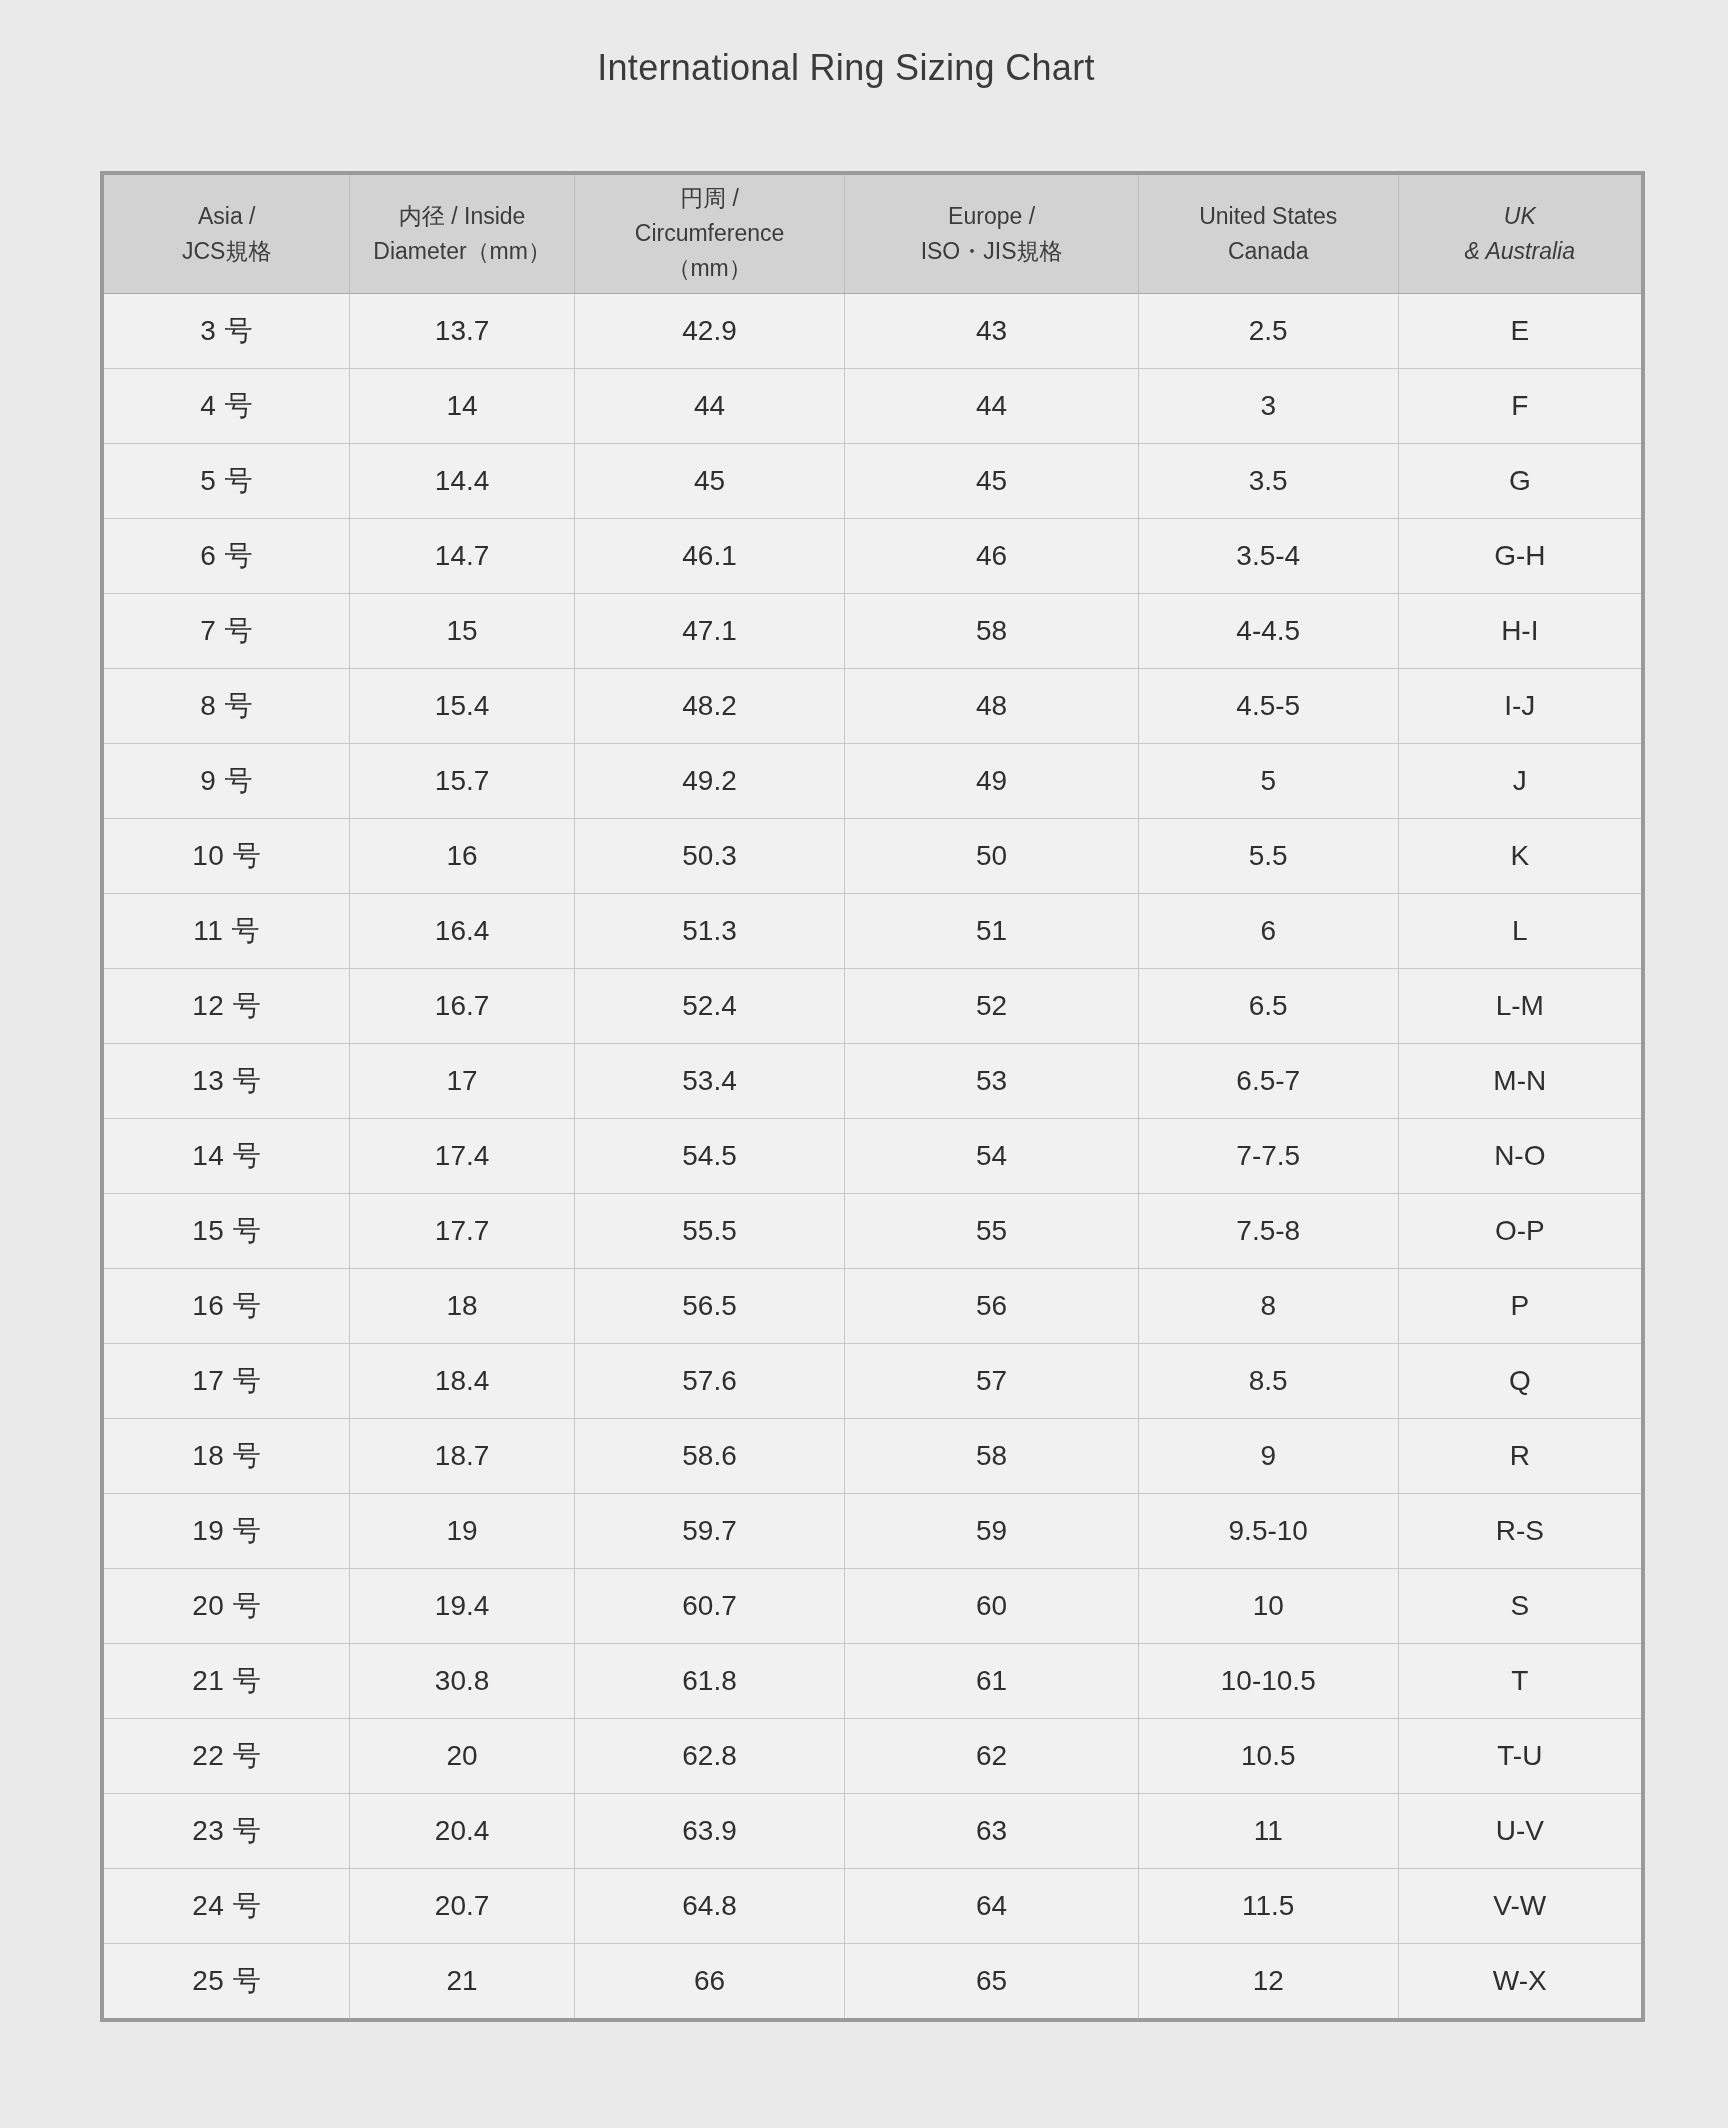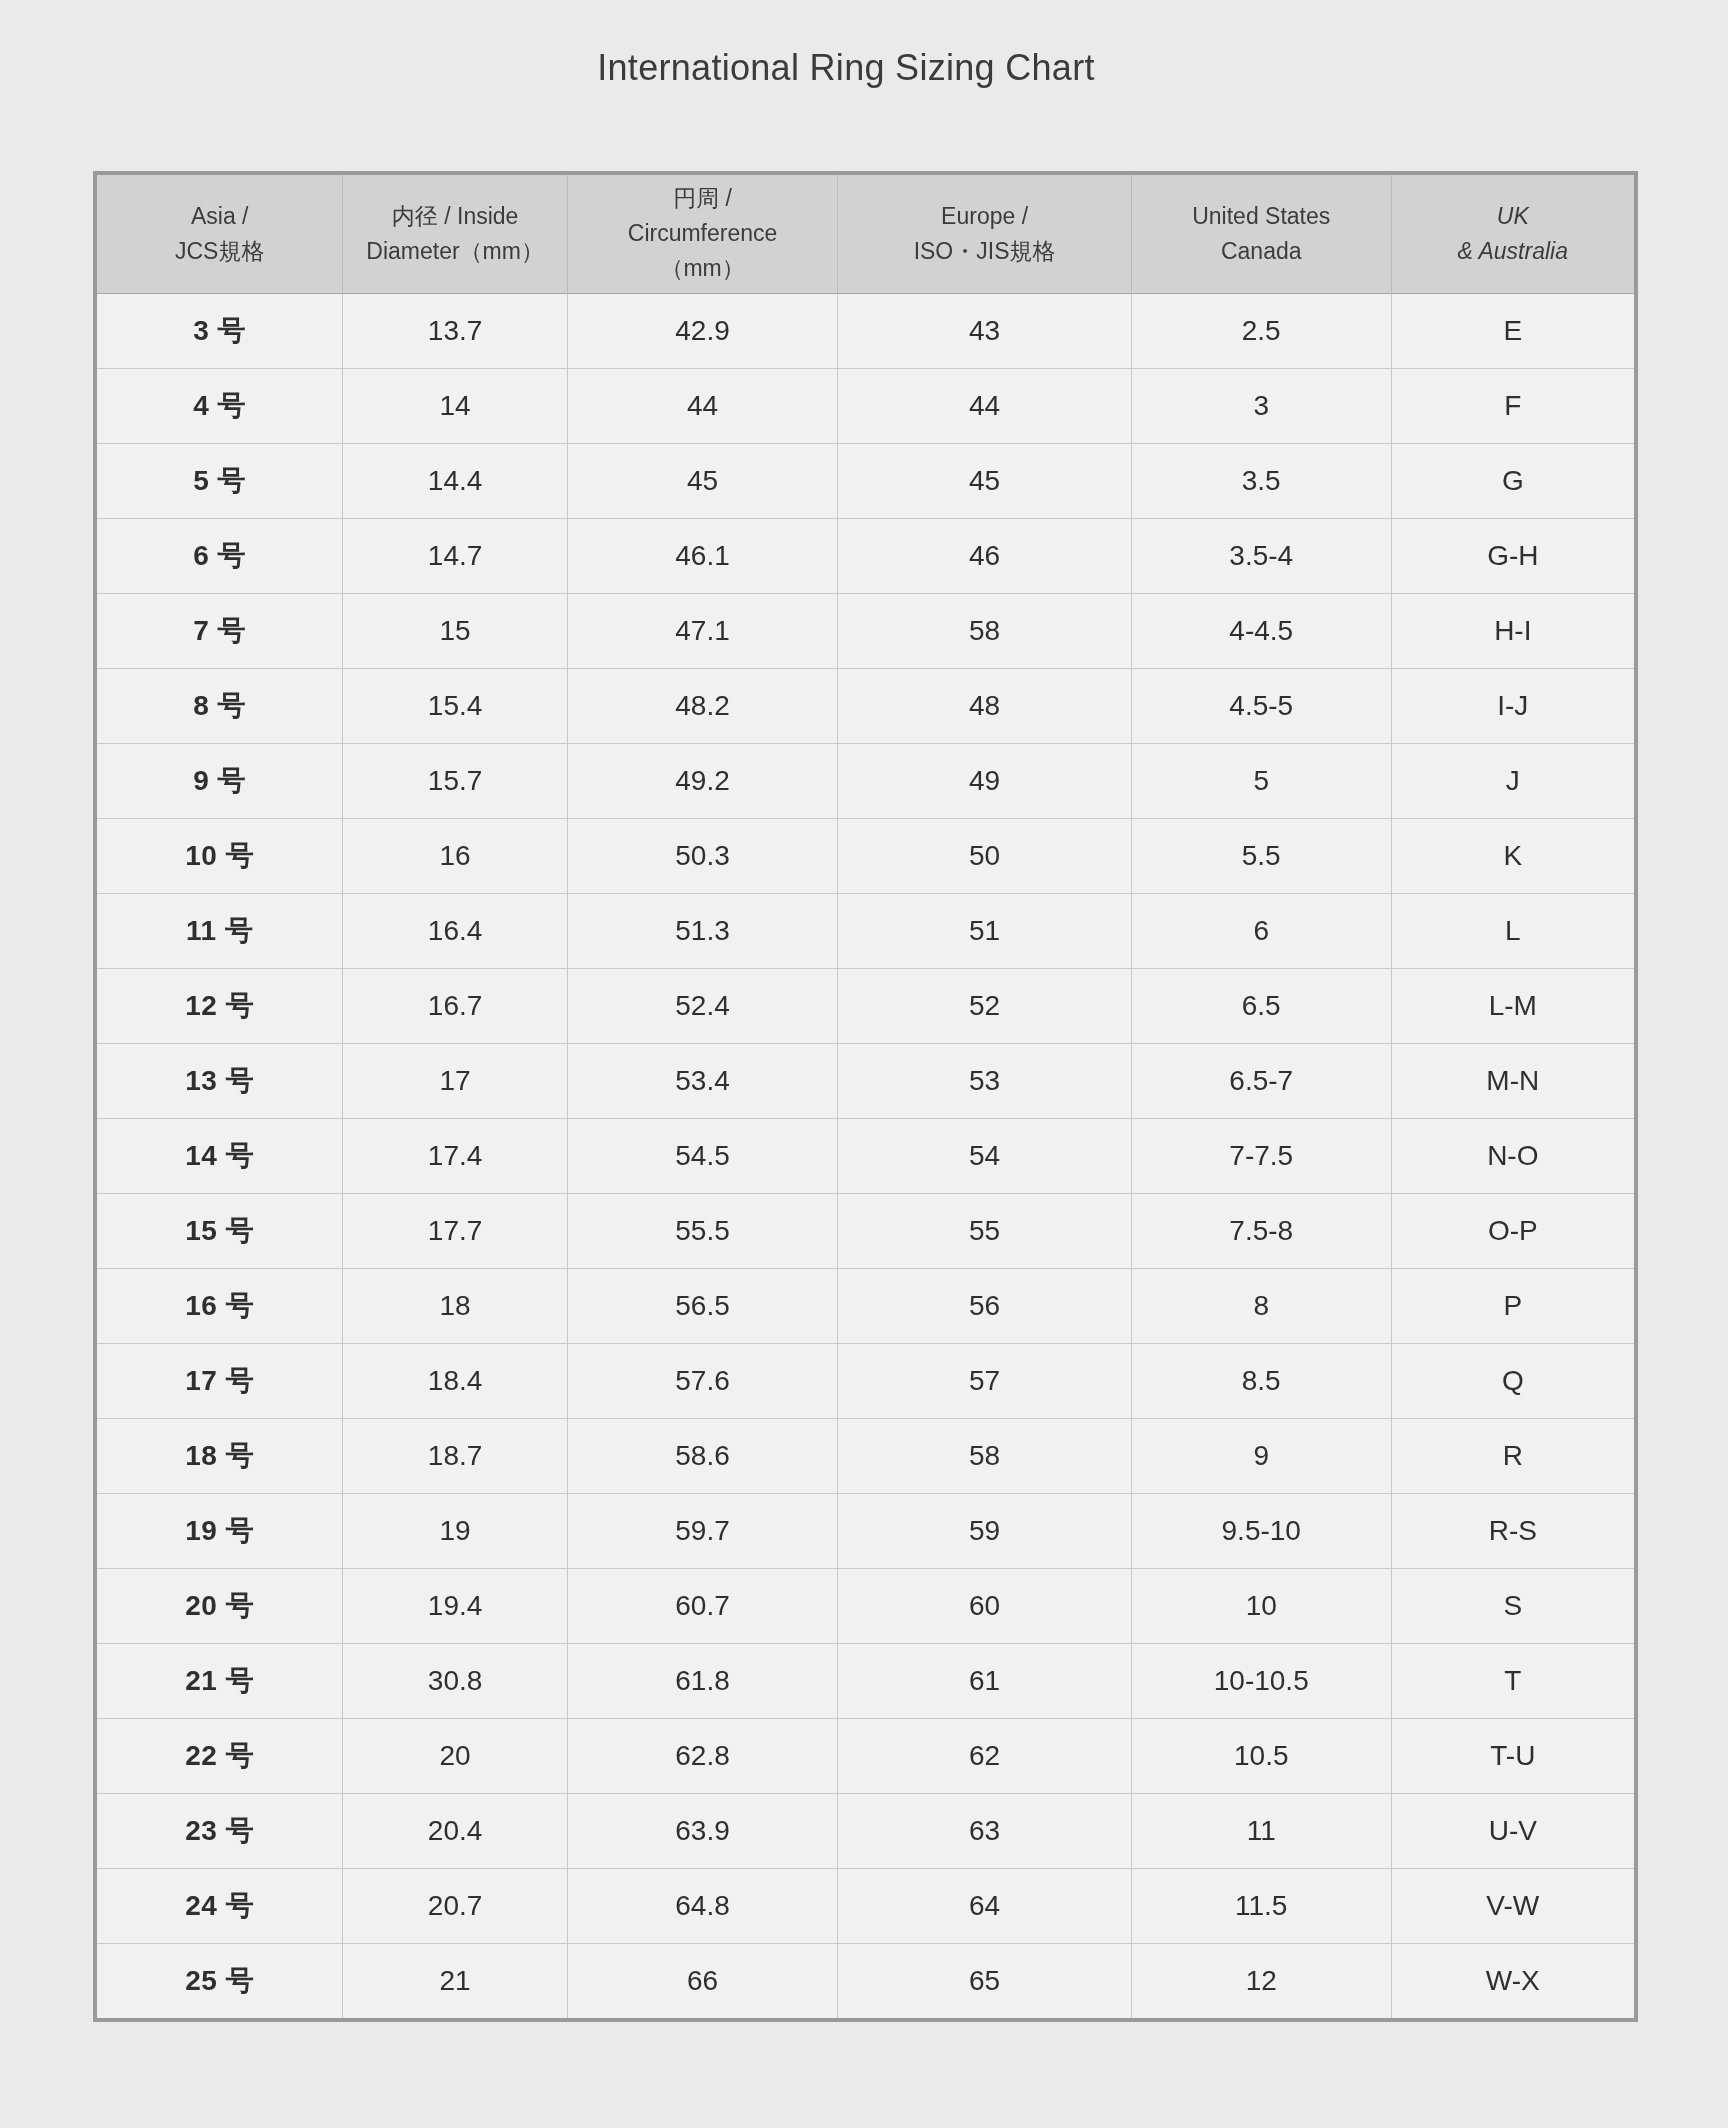--- a/index.html
+++ b/index.html
@@ -27,21 +27,21 @@
     text-align: center;
     font-size: 36px;
     font-weight: 300;
     letter-spacing: 0.3px;
     color: #3b3b3b;
     line-height: 42px;
   }
 
   .table-wrap {
     position: absolute;
-    left: 93px;
+    left: 100px;
     top: 171px;
     width: 1545px;
     border: 4.8px solid #9a9a9a;
     background: #f1f1f1;
   }
 
   table.ring-chart {
     width: 100%;
     border-collapse: collapse;
     table-layout: fixed;
@@ -77,21 +77,21 @@
     text-align: center;
     vertical-align: middle;
     height: 75px;
     border-right: 1px solid #c8c8c8;
     border-bottom: 1px solid #c8c8c8;
     white-space: nowrap;
   }
   tbody td:last-child { border-right: none; }
   tbody tr:last-child td { border-bottom: none; }
 
-  tbody td.jp { letter-spacing: 0.5px; font-weight: bold; }
+  tbody td.jp { letter-spacing: 0.5px; }
 </style>
 </head>
 <body>
 
 <div class="page">
 
   <h1 class="page-title">International Ring Sizing Chart</h1>
 
   <div class="table-wrap">
     <table class="ring-chart">

